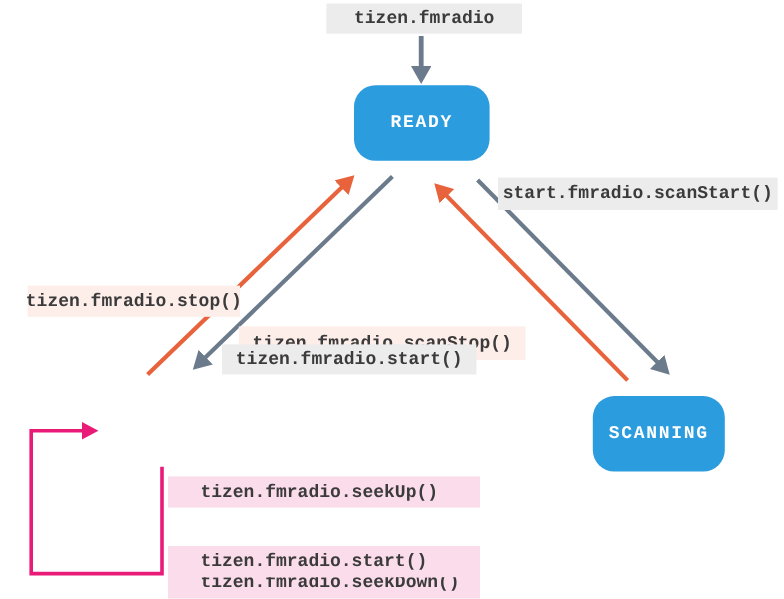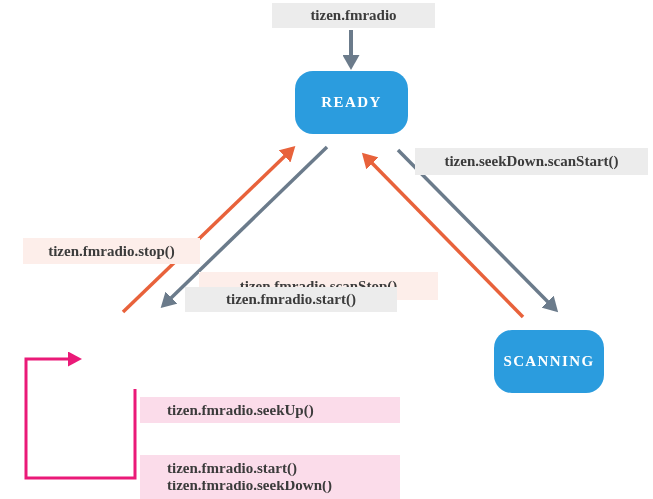--- a/index.html
+++ b/index.html
@@ -4,21 +4,21 @@
 <style>
   :root{
     --state-fill:#2b9cde; --state-text:#ffffff;
     --arrow-slate:#6b7b8b; --arrow-orange:#e8623b; --arrow-pink:#ea1a78;
     --tag-gray-bg:#ececec; --tag-peach-bg:#fdeeea; --tag-pink-bg:#fbdcea;
     --tag-text:#3b3b3b;
   }
   html,body{margin:0;padding:0;background:#ffffff;}
   .canvas{
     position:relative; width:653px; height:499px; background:#ffffff;
-    font-family:Liberation Serif, serif; overflow:hidden;
+    font-family:Liberation Mono, monospace; overflow:hidden;
   }
   .arrows{position:absolute; left:0; top:0; width:653px; height:499px;}
   .arrows line, .arrows polyline{fill:none;}
   .stroke-slate{stroke:var(--arrow-slate,#6b7b8b);}
   .stroke-orange{stroke:var(--arrow-orange,#e8623b);}
   .stroke-pink{stroke:var(--arrow-pink,#ea1a78);}
   #mk-slate path{fill:var(--arrow-slate,#6b7b8b);}
   #mk-orange path{fill:var(--arrow-orange,#e8623b);}
   #mk-pink path{fill:var(--arrow-pink,#ea1a78);}
   .state{
@@ -68,21 +68,21 @@
   </svg>
 
   <div class="tag gray" style="left:272px; top:3px; width:163px; height:25px;">tizen.fmradio</div>
 
   <div class="tag peach" style="left:23px; top:210px; width:177px; height:26px;">tizen.fmradio.stop()</div>
 
   <div class="tag peach" style="left:199px; top:244px; width:239px; height:28px;">tizen.fmradio.scanStop()</div>
 
   <div class="tag gray" style="left:185px; top:287px; width:212px; height:25px;">tizen.fmradio.start()</div>
 
-  <div class="tag gray" style="left:415px; top:148px; width:233px; height:27px;">tizen.seekDown.scanStart()</div>
+  <div class="tag gray" style="left:415px; top:148px; width:233px; height:27px;">start.fmradio.scanStart()</div>
 
   <div>
     <div class="tag pink" style="left:140px; top:397px; width:233px; height:26px;">tizen.fmradio.seekUp()</div>
     <div class="tag pink" style="left:140px; top:426px; width:233px; height:42px;margin-top:38px;">tizen.fmradio.seekDown()</div>
     <div class="tag pink" style="left:140px; top:455px; width:233px; height:26px;">tizen.fmradio.start()</div>
   </div>
 
   <div class="state" style="left:295px; top:71px; width:113px; height:63px;">READY</div>
 
 

